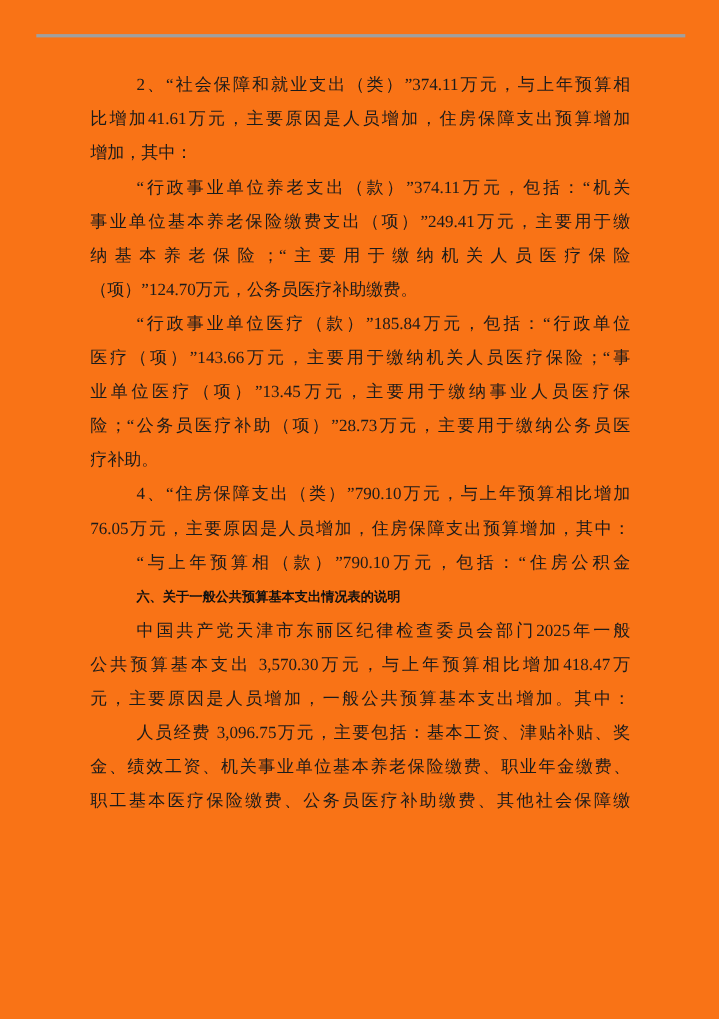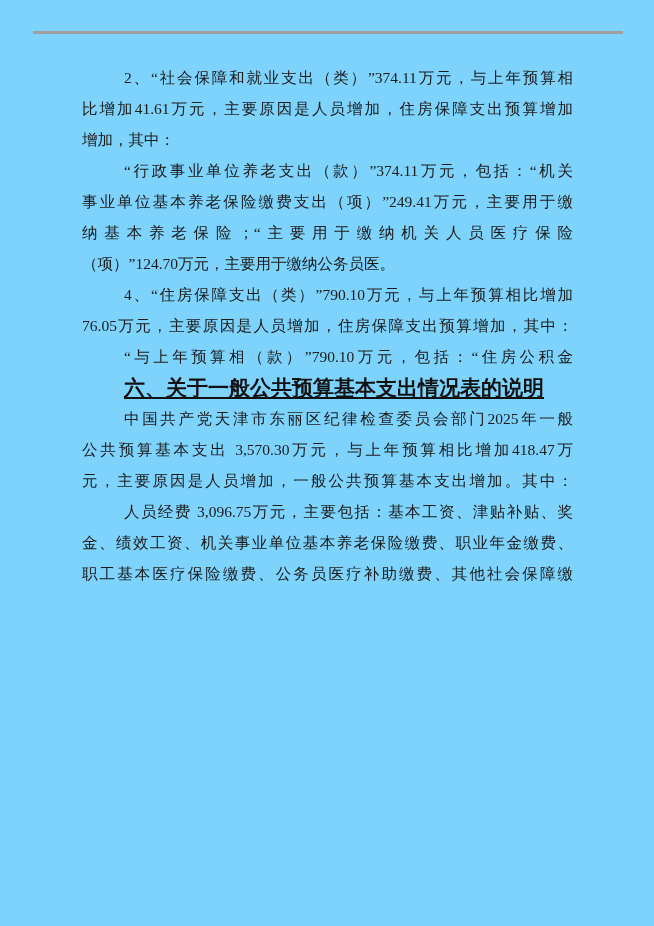--- a/index.html
+++ b/index.html
@@ -38,41 +38,47 @@
     overflow: hidden;
     text-align: justify;
     text-align-last: left;
     text-justify: inter-character;
   }
   .line.j  { text-align-last: justify; }
   .line.ind { padding-left: 42px; }
   .line.heading {
     font-family: "Liberation Sans", "DejaVu Sans", sans-serif;
     font-weight: 700;
-    font-size: 21px;
+    font-size: 12px;
     color: #111111;
-    text-decoration: underline;
   }
 </style>
 </head>
 <body>
 
-<div class="page" style="background: #7dd3fc;">
+<div class="page" style="background: #f97316;">
   <div class="header-rule" style="background: rgb(160, 160, 160);"></div>
   <div class="text-block" id="text-block" style="color: rgb(27, 27, 27);">
       <div class="paragraph">
         <div class="line j ind">2、“社会保障和就业支出（类）”374.11万元，与上年预算相</div>
         <div class="line j">比增加41.61万元，主要原因是人员增加，住房保障支出预算增加</div>
         <div class="line">增加，其中：</div>
       </div>
       <div class="paragraph">
         <div class="line j ind">“行政事业单位养老支出（款）”374.11万元，包括：“机关</div>
         <div class="line j">事业单位基本养老保险缴费支出（项）”249.41万元，主要用于缴</div>
         <div class="line j">纳基本养老保险；“主要用于缴纳机关人员医疗保险</div>
-        <div class="line">（项）”124.70万元，主要用于缴纳公务员医。</div>
+        <div class="line">（项）”124.70万元，公务员医疗补助缴费。</div>
+      </div>
+      <div class="paragraph">
+        <div class="line j ind">“行政事业单位医疗（款）”185.84万元，包括：“行政单位</div>
+        <div class="line j">医疗（项）”143.66万元，主要用于缴纳机关人员医疗保险；“事</div>
+        <div class="line j">业单位医疗（项）”13.45万元，主要用于缴纳事业人员医疗保</div>
+        <div class="line j">险；“公务员医疗补助（项）”28.73万元，主要用于缴纳公务员医</div>
+        <div class="line">疗补助。</div>
       </div>
       <div class="paragraph">
         <div class="line j ind">4、“住房保障支出（类）”790.10万元，与上年预算相比增加</div>
         <div class="line j">76.05万元，主要原因是人员增加，住房保障支出预算增加，其中：</div>
       </div>
       <div class="paragraph">
         <div class="line j ind">“与上年预算相（款）”790.10万元，包括：“住房公积金</div>
       </div>
       <div class="paragraph">
         <div class="line ind heading">六、关于一般公共预算基本支出情况表的说明</div>

